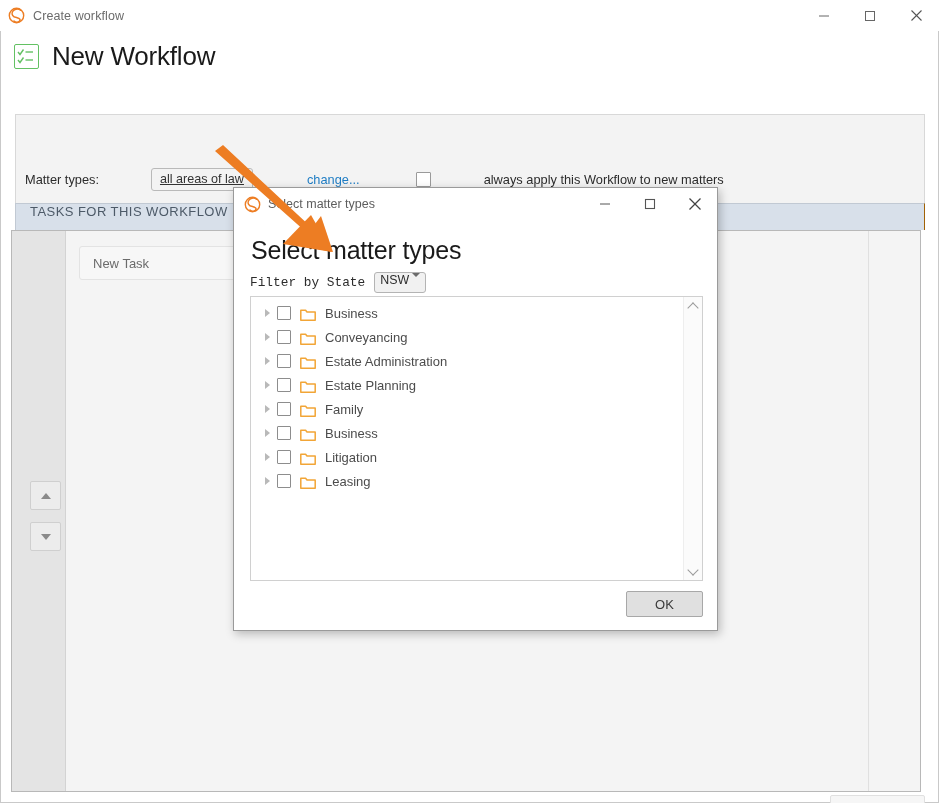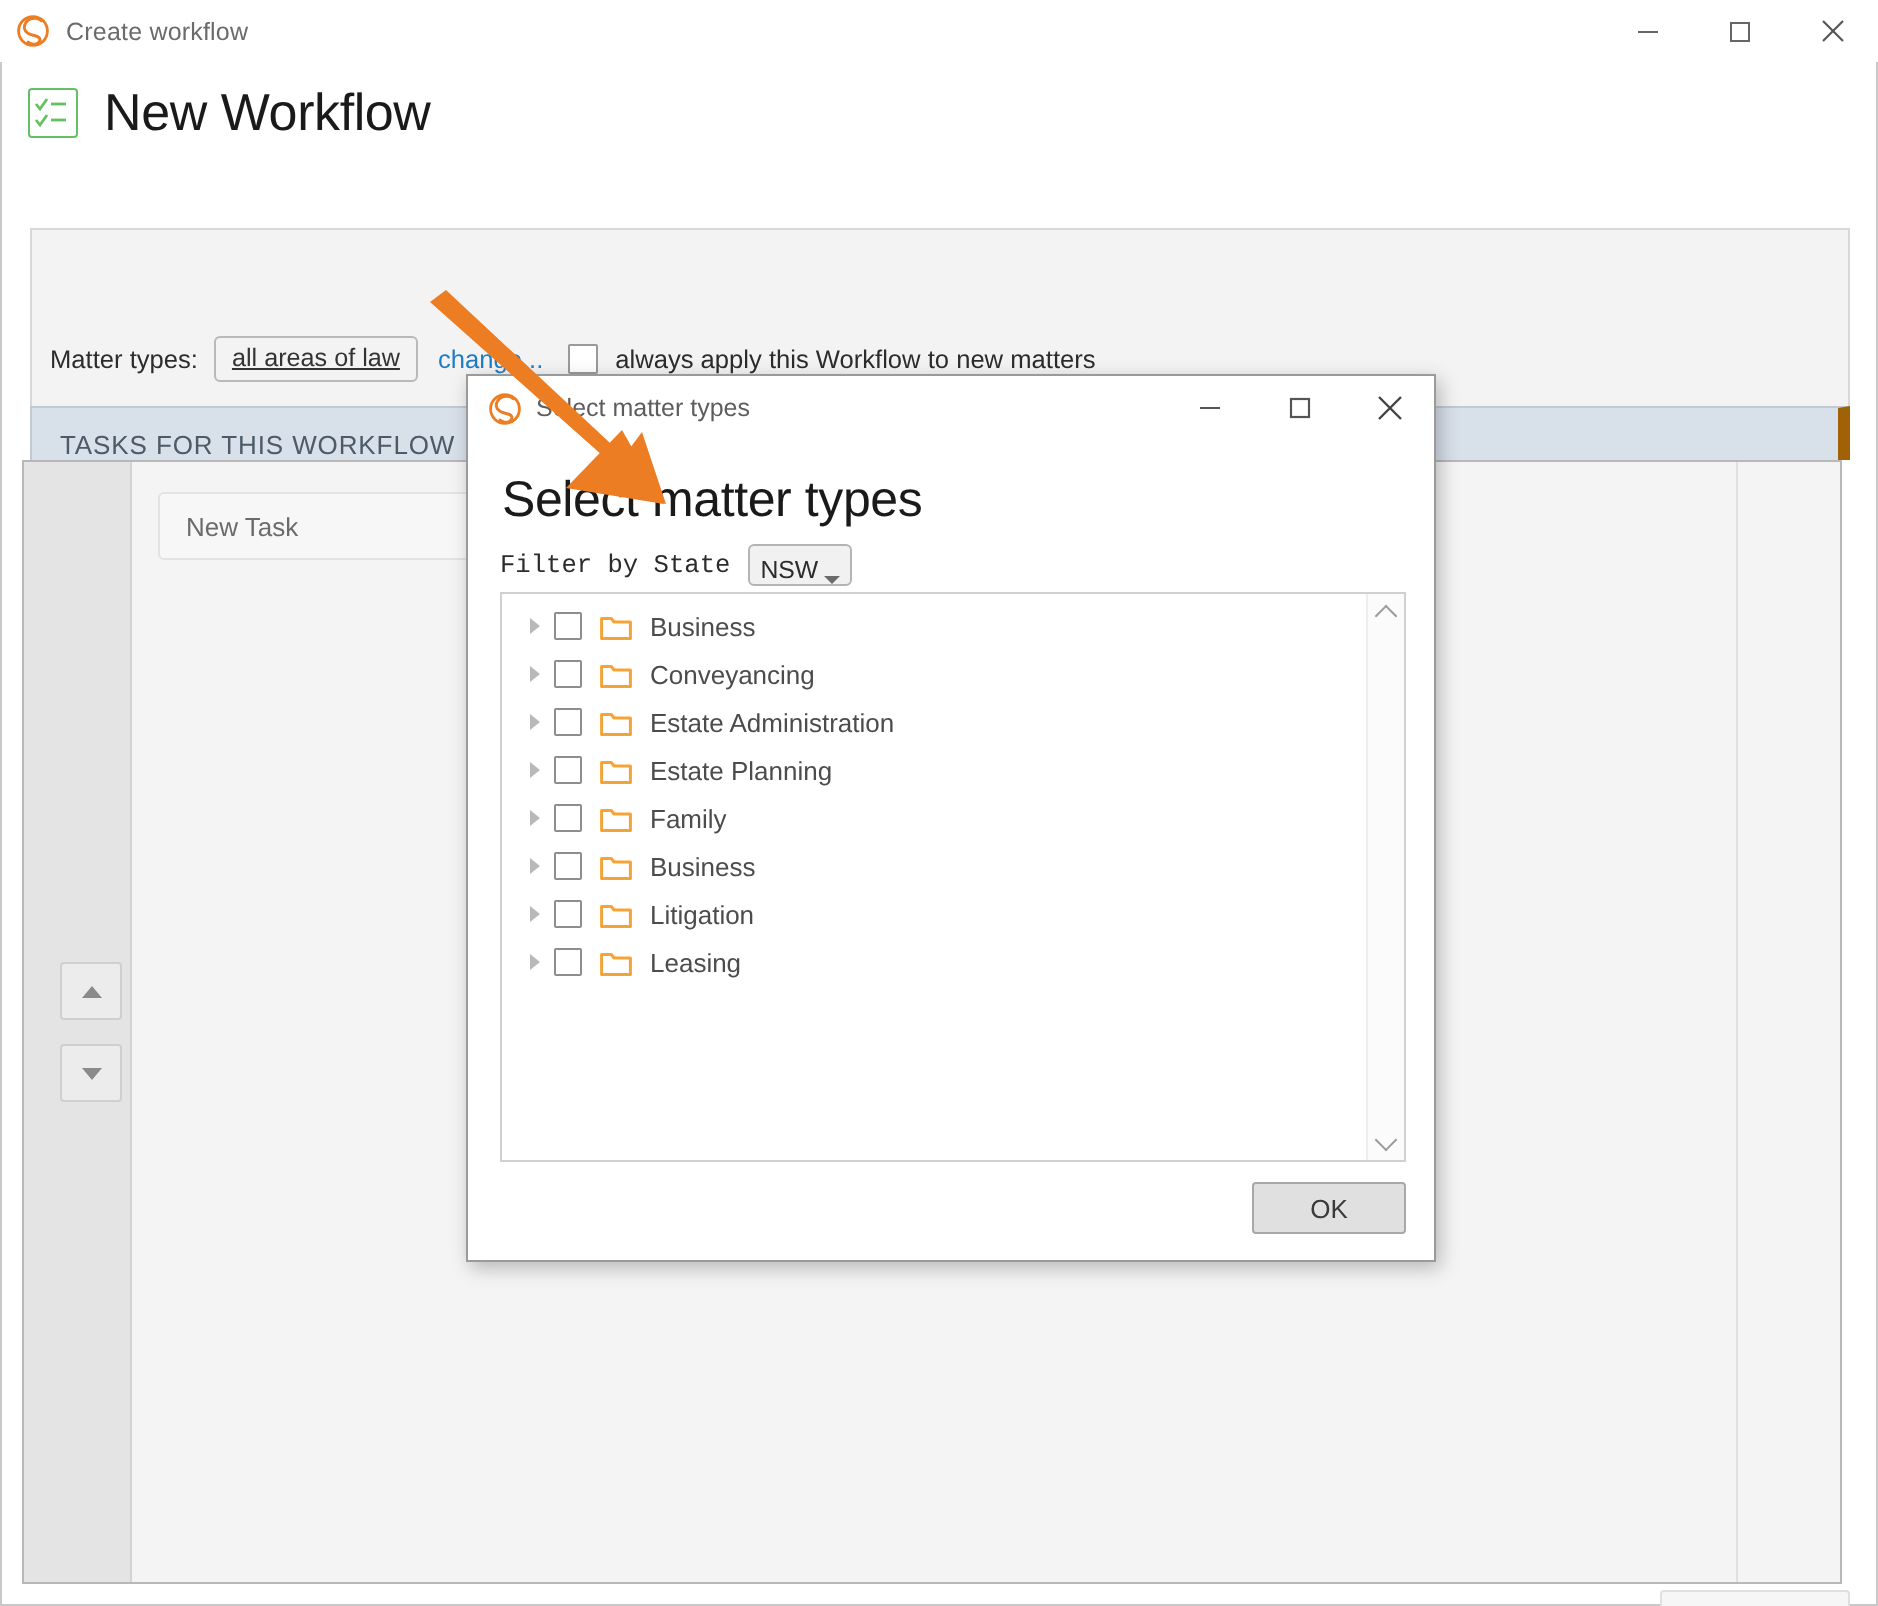--- a/index.html
+++ b/index.html
@@ -122,20 +122,21 @@
   #workflow-name-input::placeholder { color: #bdbdbd; }
 
   #matter-row {
     position: absolute;
     left: 9px; top: 52px;
     height: 24px;
     display: flex; align-items: center;
     font-size: 12.8px;
     color: #333;
     white-space: nowrap;
+    gap: 44px;
   }
   #matter-types-label { color: #2c2c2c; margin-right: 8px; }
   #matter-types-value {
     border: 1px solid #b9b9b9;
     border-radius: 3px;
     background: #f3f3f3;
     padding: 3px 8px 4px 8px;
     color: #333;
     font-size: 12.6px;
     text-decoration: underline;
@@ -162,24 +163,24 @@
     font-size: 12.8px;
   }
 
   
   #tasks-band {
     position: absolute;
     left: 14px; top: 172px;
     width: 910px; height: 27px;
     background: #d8e0ea;
     border-left: 1px solid #c1c9d3;
-    border-right: 6px solid #a16207;
+    border-right: 1px solid #a16207;
     border-top: 1px solid #c1c9d3;
     box-sizing: border-box;
-    display: flex; align-items: flex-end;
+    display: flex; align-items: flex-start;
   }
   #tasks-band-text {
     margin-left: 14px;
     font-size: 13px;
     color: #4d5a68;
     letter-spacing: 0.45px;
   }
 
   
   #tasks-area {
@@ -328,21 +329,21 @@
     color: #2c2c2c;
     margin-right: 9px;
     font-family: Liberation Mono, monospace;
   }
   #state-select {
     width: 52px; height: 21px;
     border: 1px solid #b4b4b4;
     border-radius: 3px;
     background: #f1f1f1;
     box-sizing: border-box;
-    display: flex; align-items: flex-end;
+    display: flex; align-items: flex-start;
     padding: 0 5px;
     justify-content: space-between;
   }
   #state-select-value {
     font-size: 12.4px;
     color: #2c2c2c;
   }
   .caret-down {
     width: 0; height: 0;
     border-left: 4px solid transparent;

